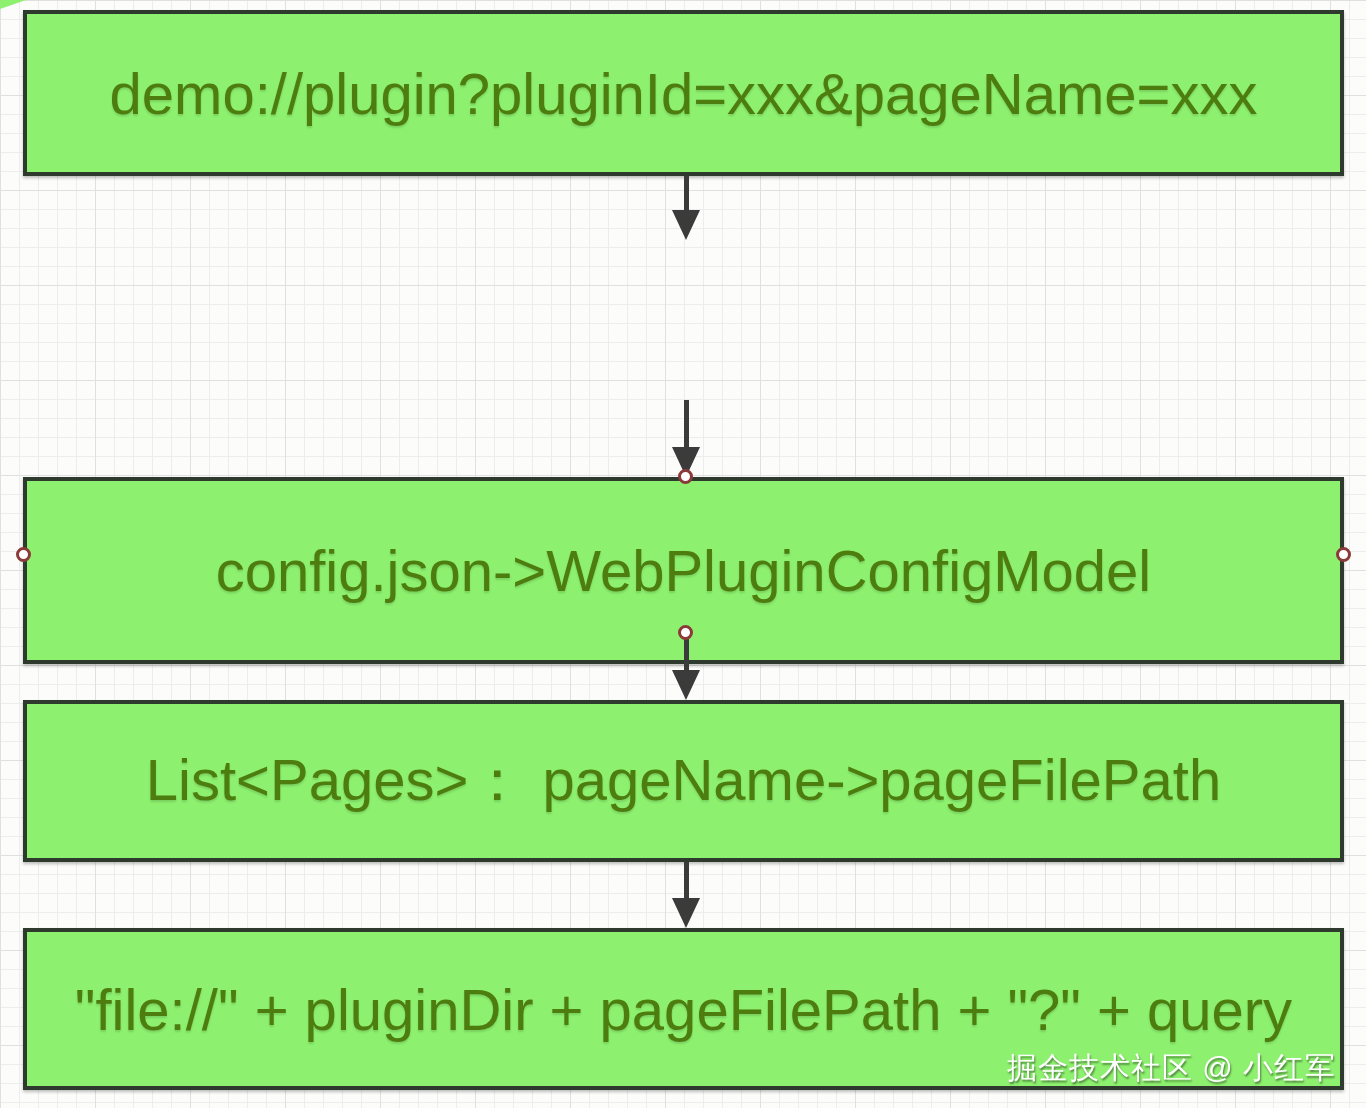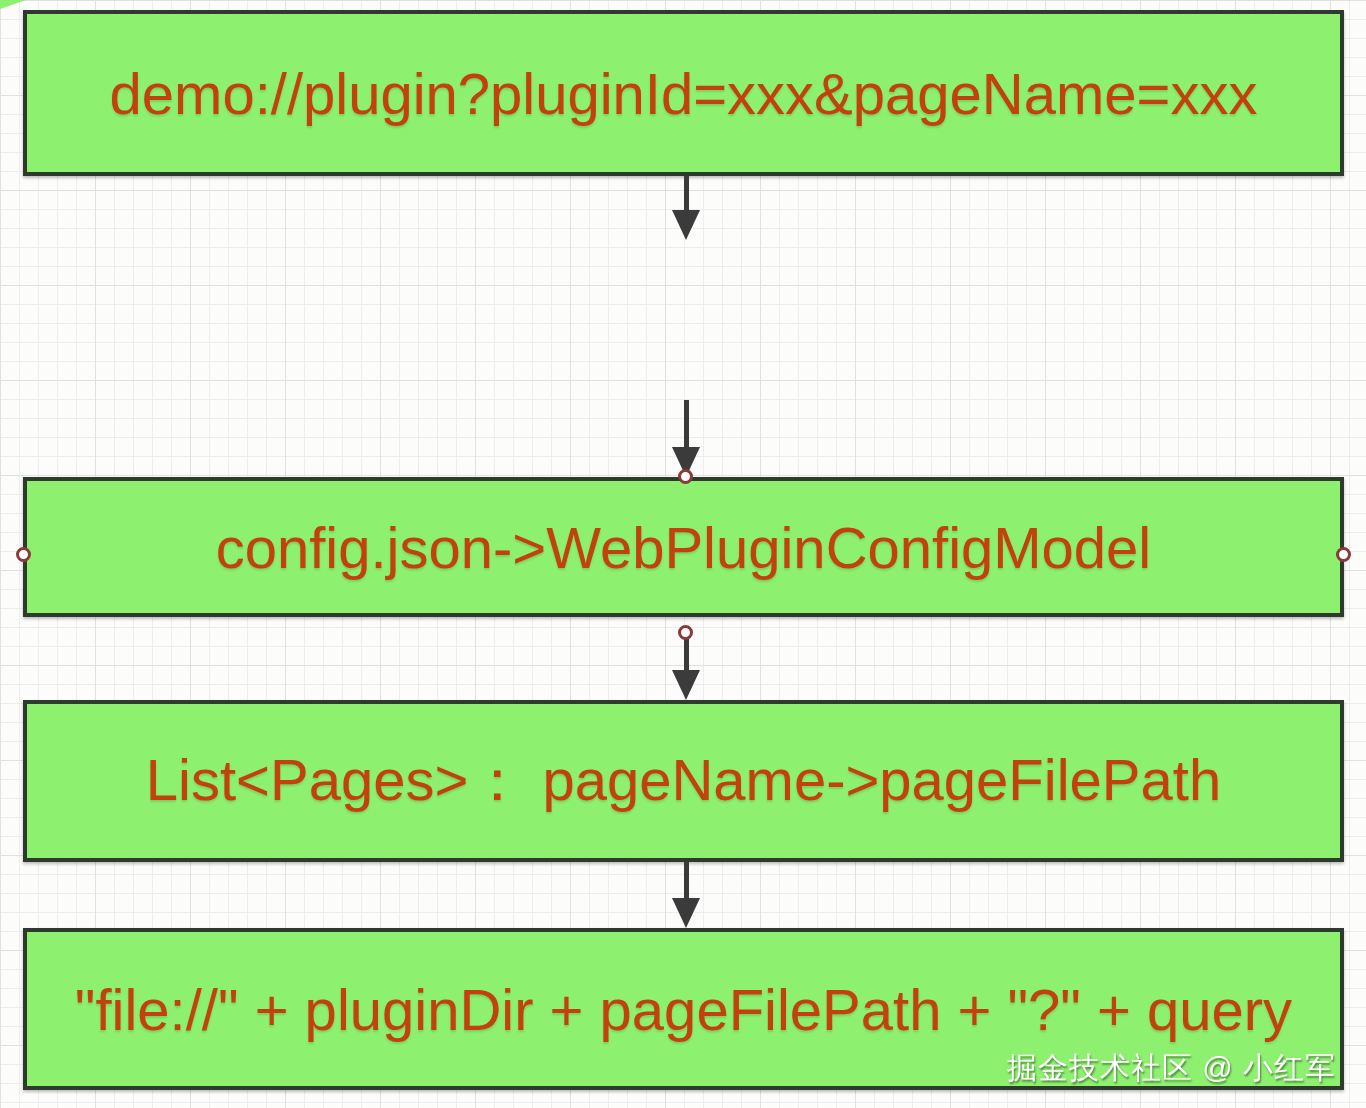--- a/index.html
+++ b/index.html
@@ -32,29 +32,29 @@
     box-sizing: border-box;
     background: #8df06e;
     border: 4px solid #2e3a2e;
     display: flex;
     align-items: center;
     justify-content: center;
     box-shadow: 0 2px 3px rgba(0,0,0,0.25);
   }
   .node .label {
     font-size: 58px;
-    color: #c2410c;
+    color: #4d7c0f;
     text-align: center;
     white-space: nowrap;
     letter-spacing: 0px;
     text-shadow: 0 2px 2px rgba(40,70,40,0.18);
   }
   .node1 { top: 10px;  height: 166px; }
   .node2 { top: 240px; height: 160px; }
-  .node3 { top: 477px; height: 140px; }
+  .node3 { top: 477px; height: 187px; }
   .node4 { top: 700px; height: 162px; }
   .node5 { top: 928px; height: 162px; }
 
   .connector {
     position: absolute;
     left: 660px;
     width: 52px;
     display: flex;
     flex-direction: column;
     align-items: center;

